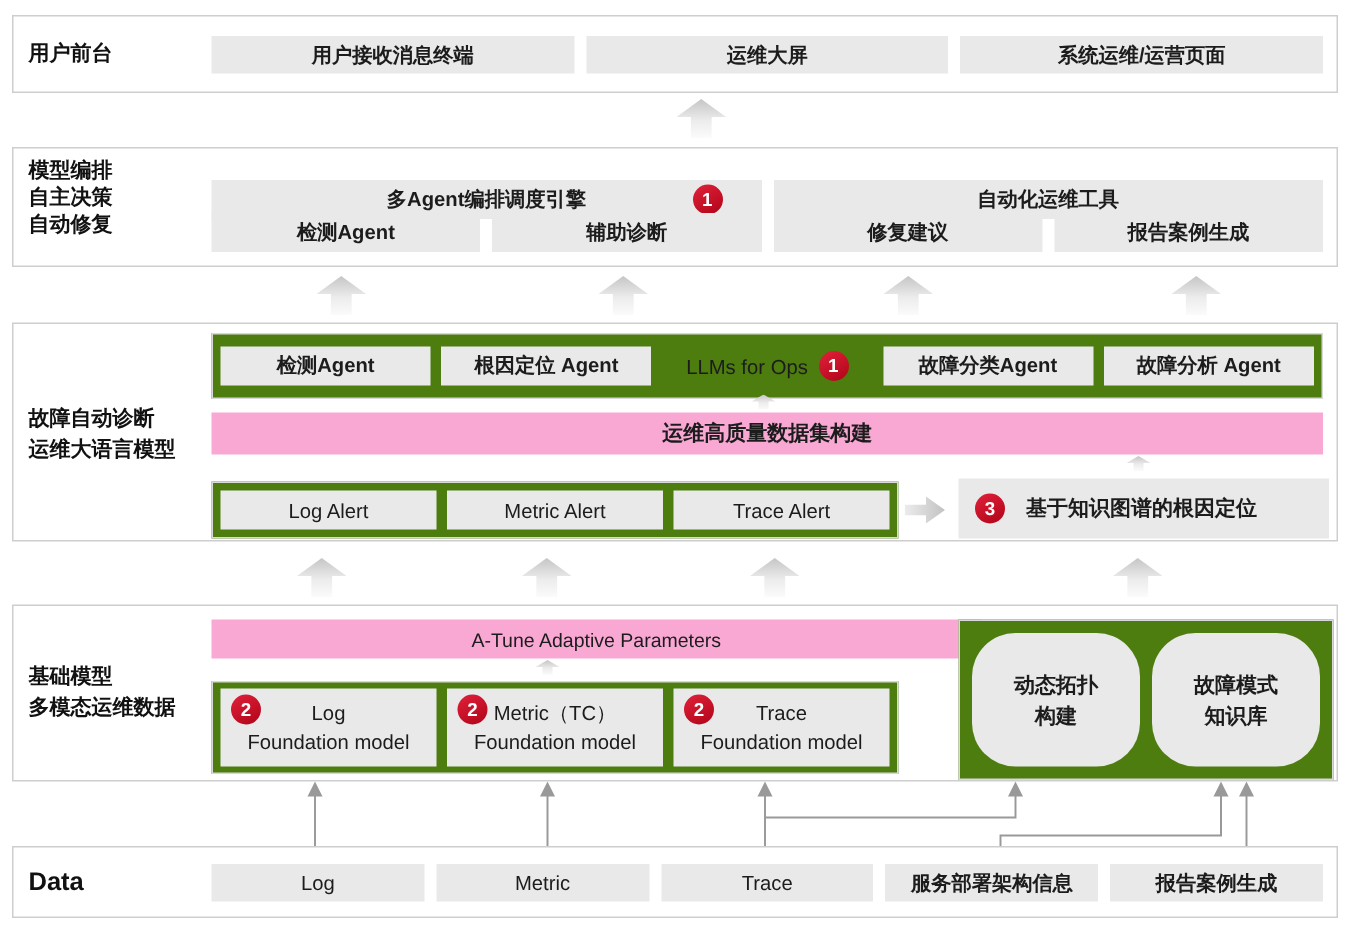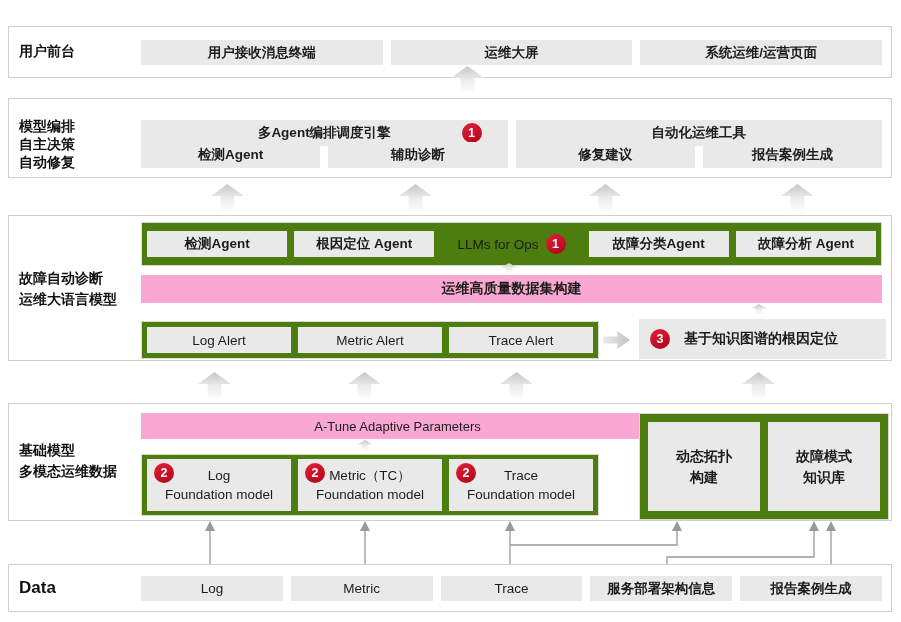--- a/index.html
+++ b/index.html
@@ -61,41 +61,42 @@
   }
   .model-box .badge { position:absolute; left:7px; top:4px; }
   .kgbox {
     position:absolute; background:#e9e9e9; display:flex; align-items:center;
     gap:14px; padding-left:11px; font-size:14px;
   }
   .tallbox {
     flex:1; background:#e9e9e9; display:flex; flex-direction:column;
     align-items:center; justify-content:center; font-size:14px; font-weight:bold;
     line-height:21px;
+    border-radius:29px;
   }
   svg.flow { position:absolute; left:0; top:518px; }
 </style>
 </head>
 <body>
 
 <div class="page">
 
-  <div class="section" style="top:26px;height:52px;padding-left:41px;">
+  <div class="section" style="top:10px;height:52px;padding-left:41px;">
     <div class="sec-label" style="top:16px;">用户前台</div>
     <div class="row" style="left:132px;right:9px;top:13px;height:25px;">
       <div class="gbox cjk flex1">用户接收消息终端</div>
       <div class="gbox cjk flex1">运维大屏</div>
       <div class="gbox cjk flex1">系统运维/运营页面</div>
     </div>
   </div>
 
   <div class="arrow-up" style="left:451px;top:66px;"></div>
 
   <div class="section" style="top:98px;height:80px;">
-    <div class="sec-label" style="top:19px;line-height:18px;font-family:Liberation Serif, serif;">
+    <div class="sec-label" style="top:5px;line-height:18px;">
       <div>模型编排</div>
       <div>自主决策</div>
       <div>自动修复</div>
     </div>
     <div class="row" style="left:132px;right:9px;top:21px;height:26px;">
       <div class="gbox cjk flex1" style="position:relative;">
         <span>多Agent编排调度引擎</span>
         <span class="badge" style="position:absolute;right:26px;top:3px;">1</span>
       </div>
       <div class="gbox cjk flex1">自动化运维工具</div>

